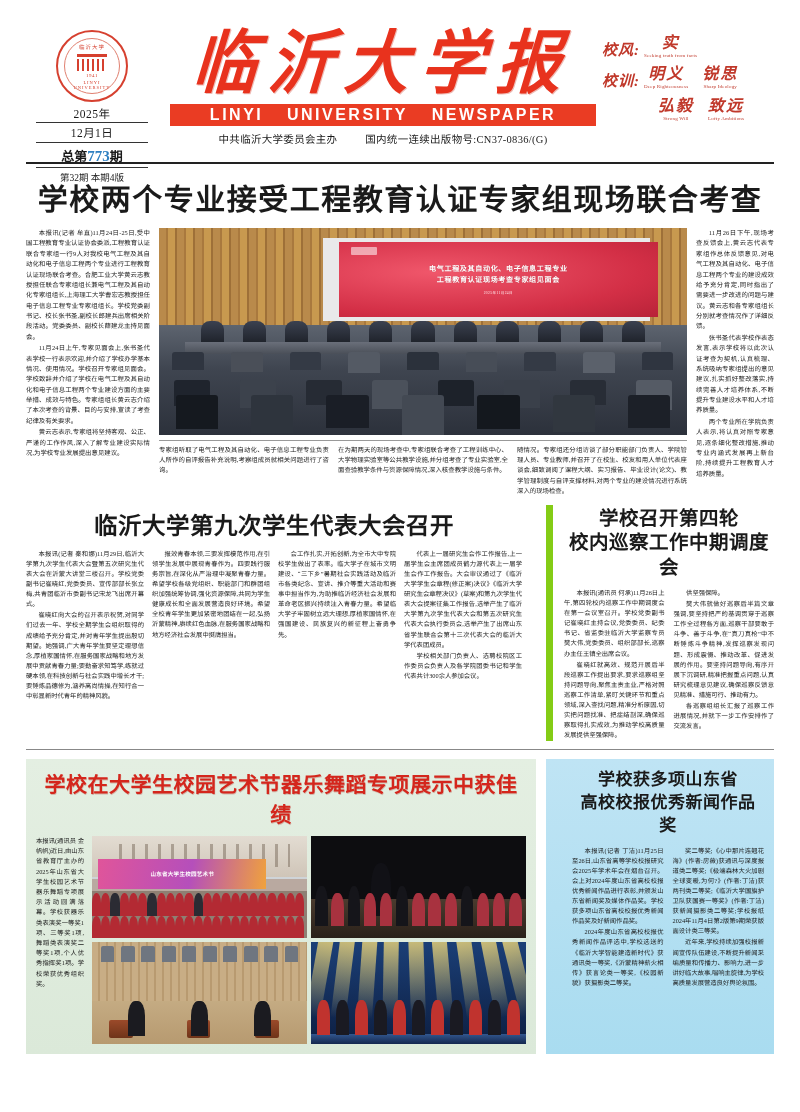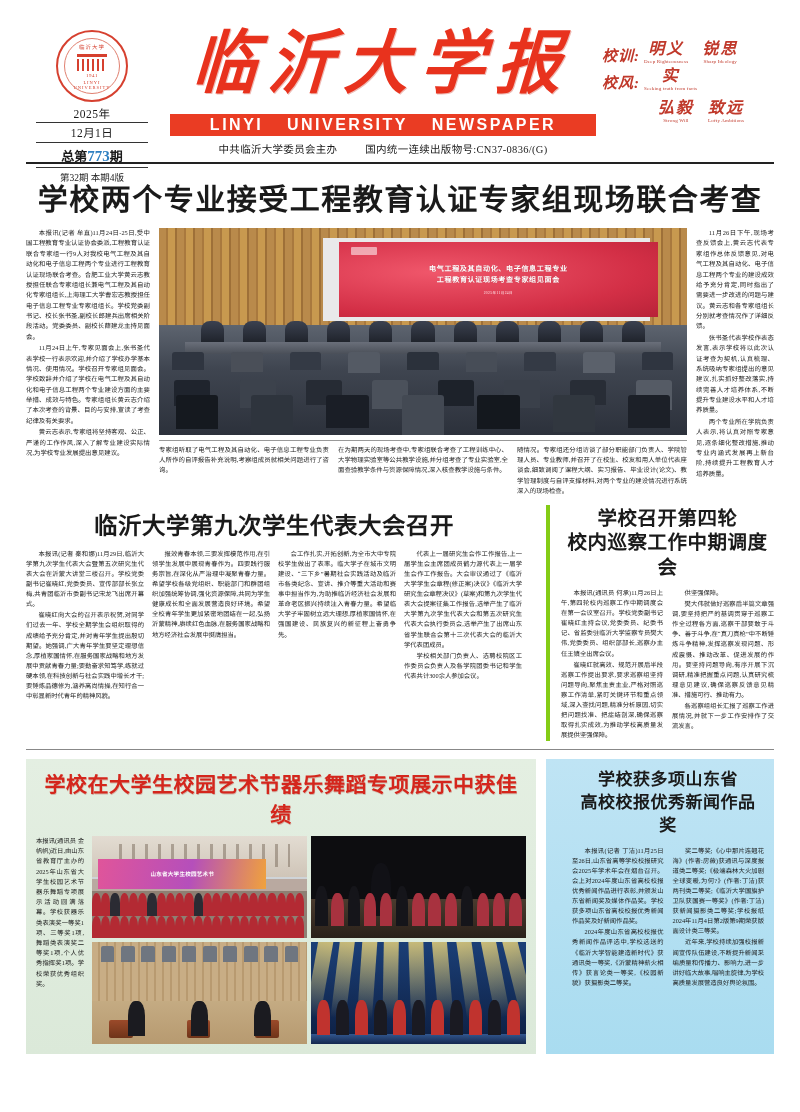--- a/index.html
+++ b/index.html
@@ -94,21 +94,21 @@
     line-height: 1;
     text-align: center;
     font-style: italic;
     padding-top: 4px;
     transform: skewX(-4deg) scaleY(1.08);
     text-shadow: 1px 1px 0 rgba(200,30,10,.3);
   }
   .redbar {
     background: #ea3c23;
     color: #fff;
-    margin-top: 18px;
+    margin-top: 8px;
     height: 22px;
     display: flex; align-items: center; justify-content: space-around;
     font-family: "Liberation Sans", sans-serif;
     font-weight: bold; font-size: 16px;
     letter-spacing: 2.5px;
     padding: 0 28px;
     text-align: center;
   }
   .mast-sub {
     text-align: center; font-size: 10.5px; margin-top: 5px;
@@ -226,21 +226,21 @@
 
   .cap-rule { border-top: 1px solid #999; margin-top: 5px; padding-top: 4px; }
   .caption-cols { display: flex; gap: 9px; font-size: 6.4px; line-height: 1.6; }
   .caption-cols > div { flex: 1; text-align: justify; }
 
   
   .tier2 {
     display: flex; gap: 24px; margin-top: 9px;
   }
   .tier2-left { flex: 1; }
-  .tier2-right { width: 228px; border-left: 4px solid #84cc16; padding-left: 11px; }
+  .tier2-right { width: 228px; border-left: 7px solid #84cc16; padding-left: 11px; }
 
   .h2-headline {
     text-align: center; font-size: 23.5px; font-weight: bold;
     letter-spacing: .5px; padding: 2px 0 8px 0;
   }
   .h3-headline {
     text-align: center; font-size: 19.5px; font-weight: bold;
     line-height: 1.25; padding: 2px 0 8px 0; letter-spacing: .5px;
   }
   .cols4 { display: flex; gap: 8px; }
@@ -422,39 +422,39 @@
         <span>NEWSPAPER</span>
       </div>
       <div class="mast-sub">
         <span>中共临沂大学委员会主办</span>
         <span class="sep"></span>
         <span>国内统一连续出版物号:CN37-0836/(G)</span>
       </div>
     </div>
 
     <div class="mast-right">
+      <div class="motto-row">
+        <div class="motto-key">校风:</div>
+        <div class="motto-vals">
+          <div class="motto-val">
+            <div class="motto-cn">实</div>
+            <div class="motto-en">Seeking truth from facts</div>
+          </div>
+        </div>
+      </div>
       <div class="motto-row motto-row2">
         <div class="motto-key">校训:</div>
         <div class="motto-vals">
           <div class="motto-val">
             <div class="motto-cn">明义</div>
             <div class="motto-en">Deep Righteousness</div>
           </div>
           <div class="motto-val">
             <div class="motto-cn">锐思</div>
             <div class="motto-en">Sharp Ideology</div>
-          </div>
-        </div>
-      </div>
-      <div class="motto-row">
-        <div class="motto-key">校风:</div>
-        <div class="motto-vals">
-          <div class="motto-val">
-            <div class="motto-cn">实</div>
-            <div class="motto-en">Seeking truth from facts</div>
           </div>
         </div>
       </div>
       <div class="motto-row motto-row3">
         <div class="motto-vals">
           <div class="motto-val">
             <div class="motto-cn">弘毅</div>
             <div class="motto-en">Strong Will</div>
           </div>
           <div class="motto-val">

